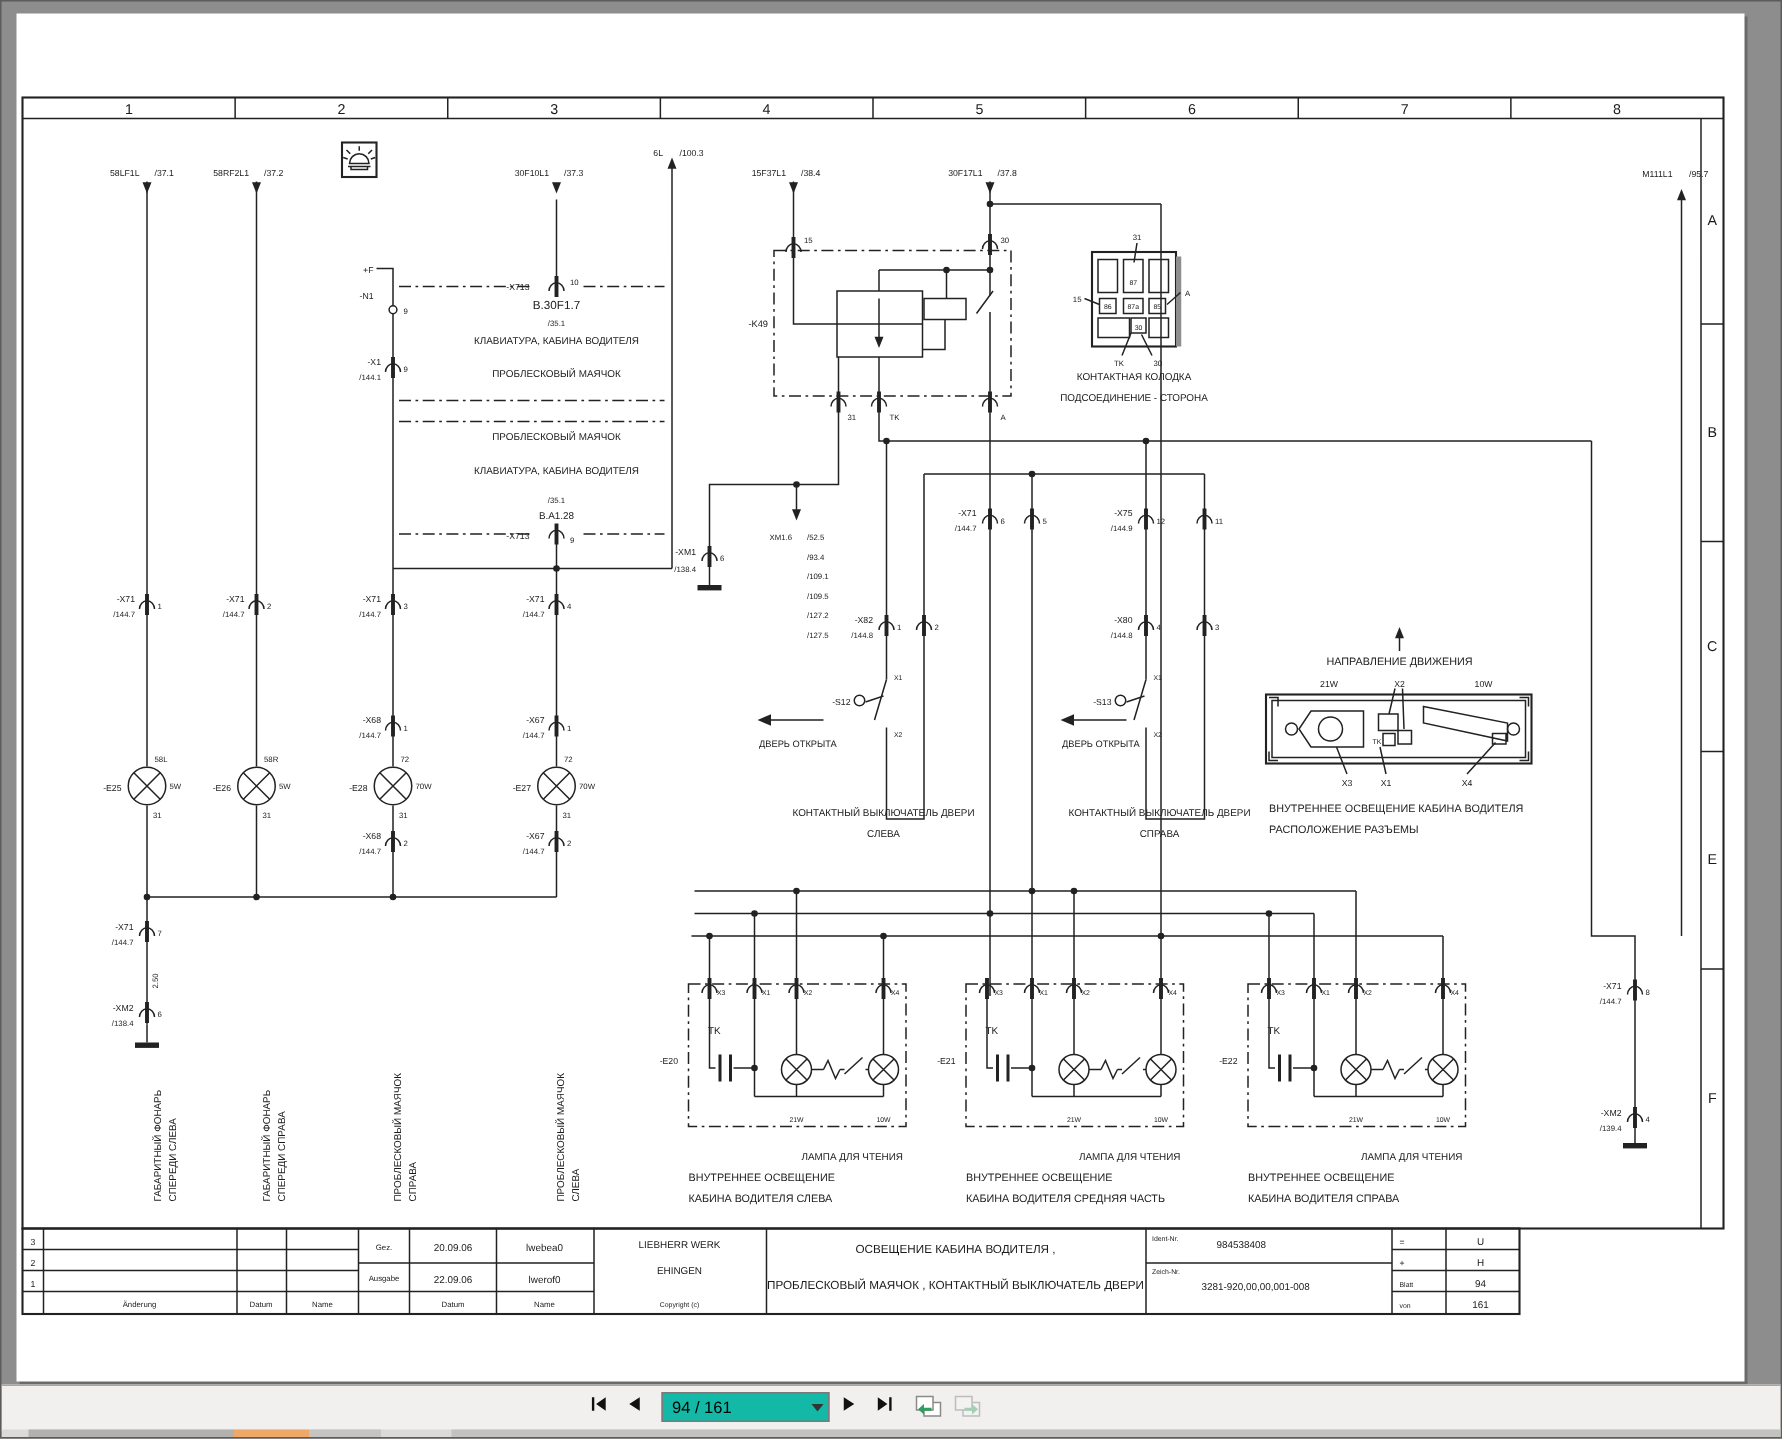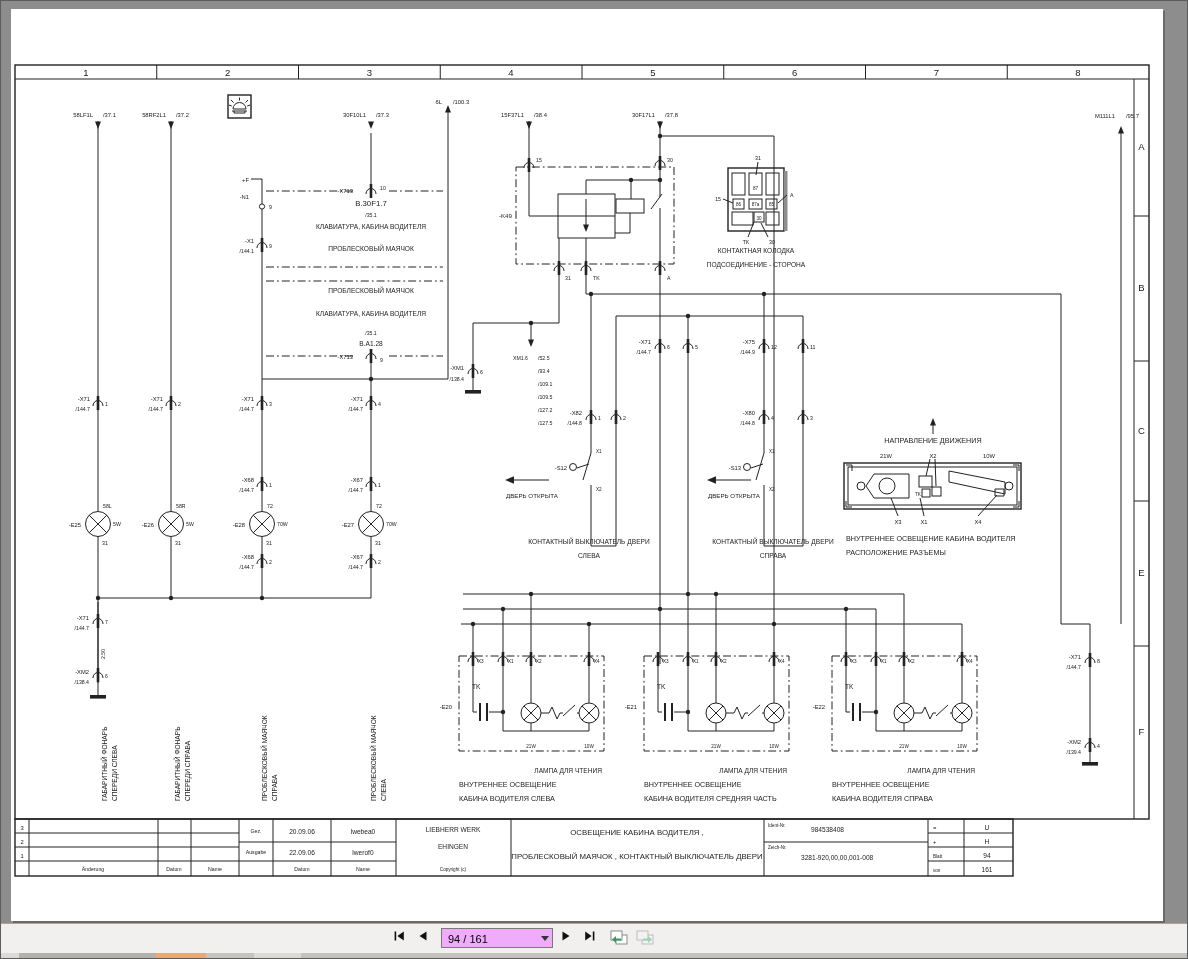--- a/index.html
+++ b/index.html
@@ -13,21 +13,21 @@
   .f65{font-size:6.6px}.f7{font-size:7.2px}.f75{font-size:7.8px}.f9{font-size:9.5px}
   .ta{text-anchor:middle}.te{text-anchor:end}
   .w{stroke:#222;fill:none;stroke-width:1}
   .w2{stroke:#222;fill:none;stroke-width:1.4}
   .dd{stroke-dasharray:8 3 1.8 3}
   .fl{fill:#222;stroke:none}
   #toolbar{position:absolute;left:0;top:922px;width:1188px;height:30px;background:#f1f0ee;
            border-top:1px solid #a8a6a3;}
   .navbtn{position:absolute;top:5px;width:20px;height:20px;display:flex;align-items:center;
           justify-content:center;cursor:pointer;}
-  .page-combo{position:absolute;left:440px;top:4px;width:112px;height:20px;background:#f0abfc;
+  .page-combo{position:absolute;left:440px;top:4px;width:112px;height:20px;background:#14b8a6;
               border:1px solid #7a7a7a;box-sizing:border-box;}
   .page-combo input{position:absolute;left:0;top:0;width:92px;height:18px;border:none;outline:none;
               font-family:"Liberation Sans",sans-serif;font-size:11px;padding:1px 0 0 6px;background:transparent;}
   .combo-arrow{position:absolute;right:3px;top:7px;width:0;height:0;
                border-left:4px solid transparent;border-right:4px solid transparent;border-top:5px solid #333;}
   #bottomstrip{position:absolute;left:0;top:952px;width:1188px;height:7px;background:#dcdad7;}
   .seg{position:absolute;top:0;height:7px;}
 </style>
 </head>
 <body>

